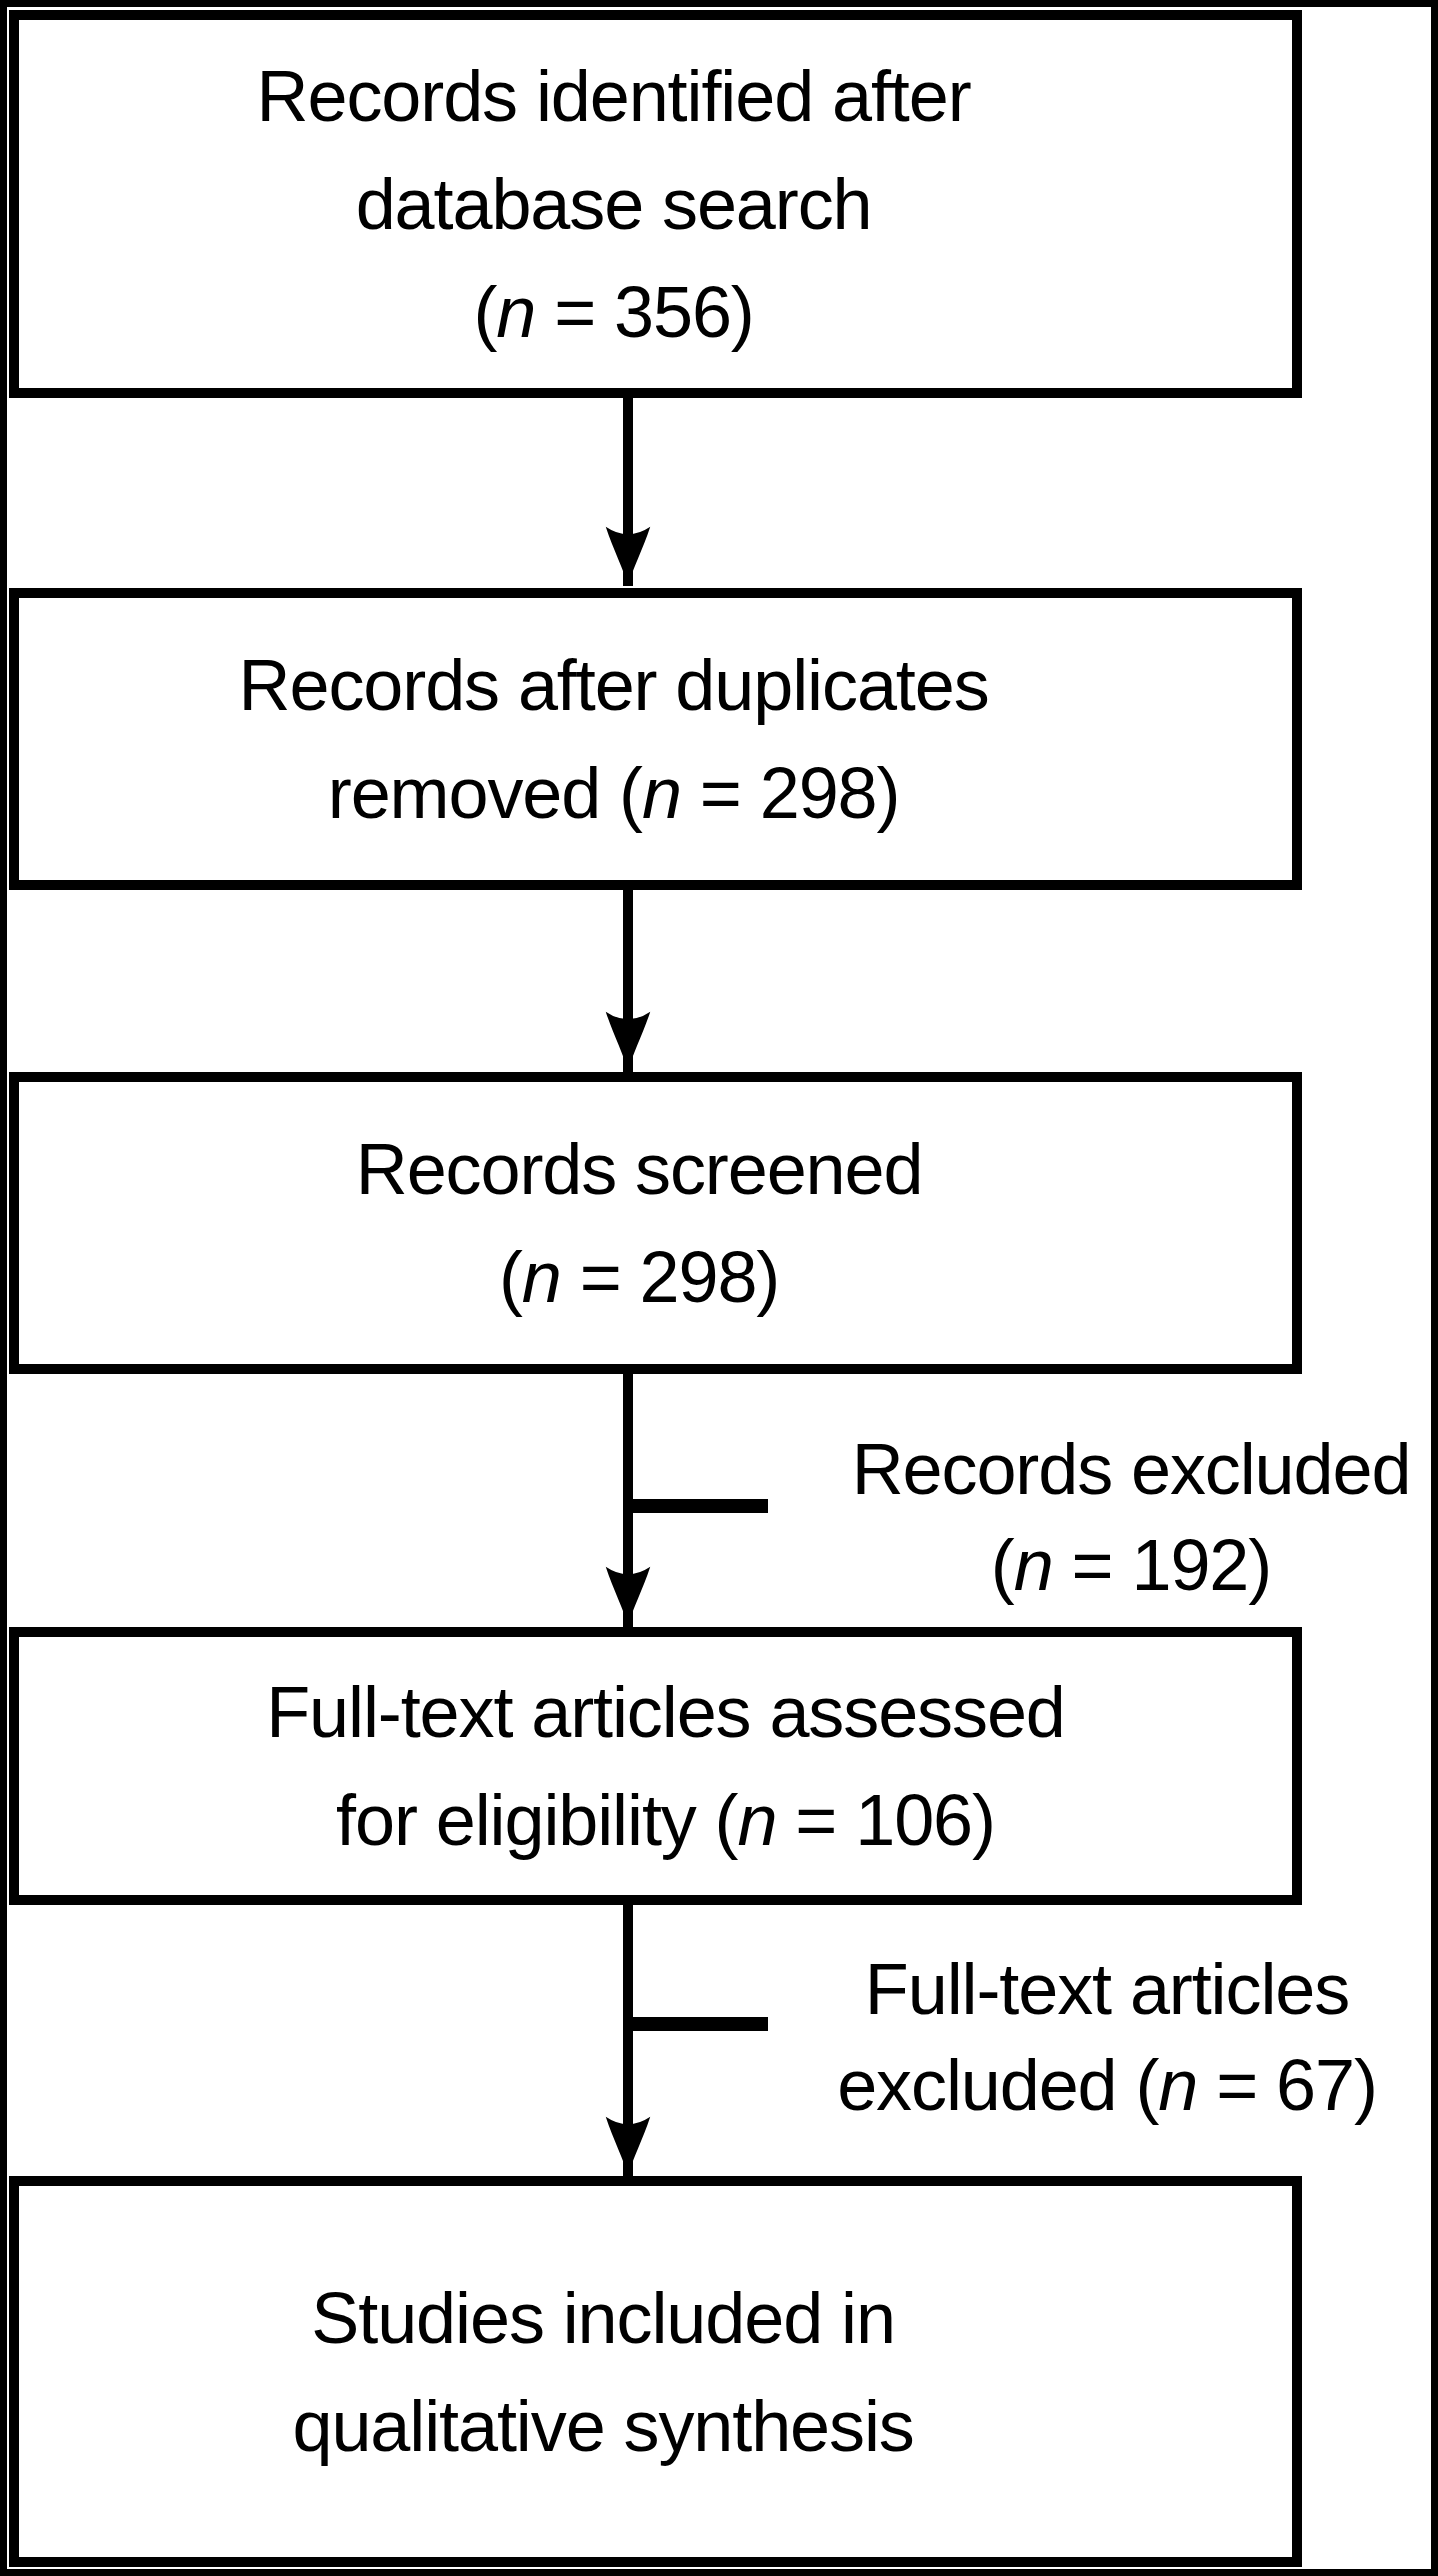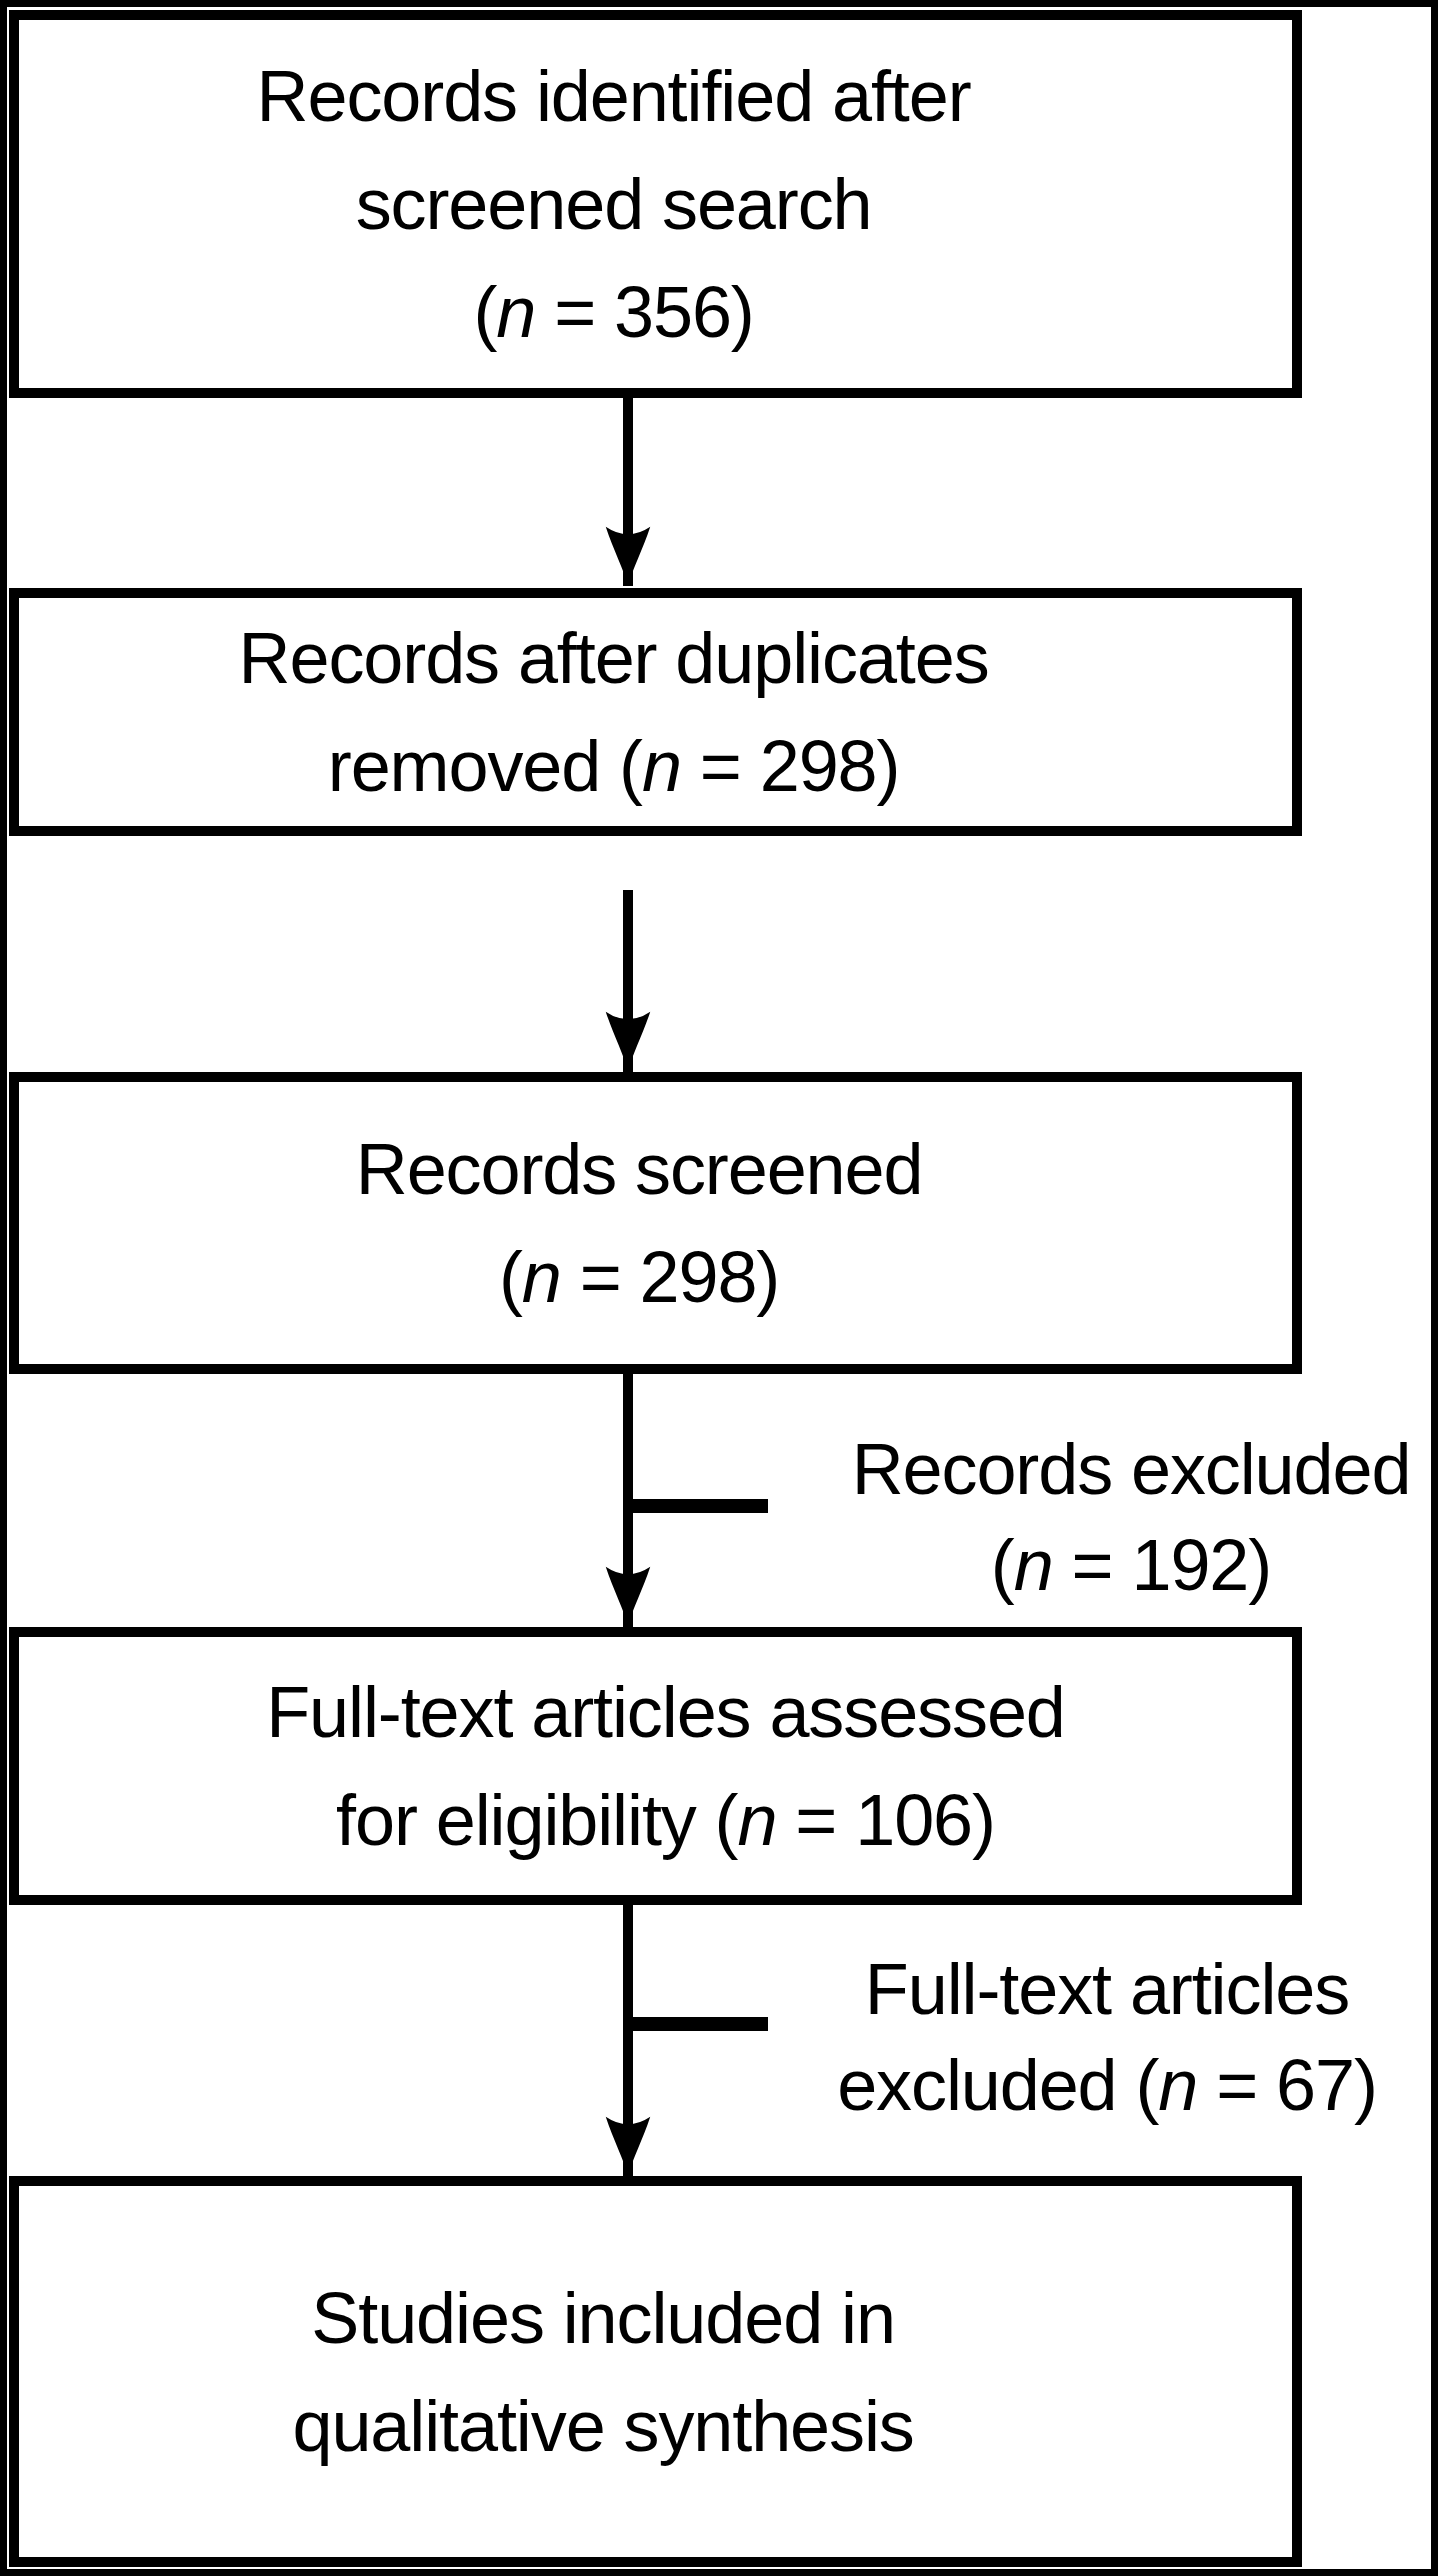--- a/index.html
+++ b/index.html
@@ -22,21 +22,21 @@
   .stem{position:absolute;left:623px;width:10px;background:#000;}
   .branch{position:absolute;left:628px;width:140px;height:14.4px;background:#000;}
   .arrowhead{position:absolute;left:605px;width:46px;height:61px;}
   .arrowhead path{fill:#000;}
   .side-label{
     position:absolute;width:654px;text-align:center;
     font-size:72px;letter-spacing:-1.1px;
   }
   .side-label .line{line-height:96px;white-space:nowrap;}
   .box1{top:10px;height:388px;}
-  .box2{top:588px;height:248px;}
+  .box2{top:588px;height:302px;}
   .box3{top:1072px;height:302px;}
   .box4{top:1627px;height:278px;padding-left:28px;}
   .box5{top:2176px;height:391px;}
   .stem1{top:398px;height:188px;}
   .stem2{top:890px;height:182px;}
   .stem3{top:1374px;height:254px;}
   .stem4{top:1904px;height:273px;}
   .ah1{top:526px;}
   .ah2{top:1011px;}
   .ah3{top:1566px;}
@@ -48,21 +48,21 @@
 </style>
 </head>
 <body>
 
 <div class="canvas">
 
   <div class="frame"></div>
 
   <div class="flowbox box1 pr115">
       <div class="line">Records identified after</div>
-      <div class="line">screened search</div>
+      <div class="line">database search</div>
       <div class="line">(<i>n</i> = 356)</div>
     </div>
 
   <div class="flowbox box2 pr115">
       <div class="line">Records after duplicates</div>
       <div class="line">removed (<i>n</i> = 298)</div>
     </div>
 
   <div class="flowbox box3 pr45">
       <div class="line">Records screened</div>

